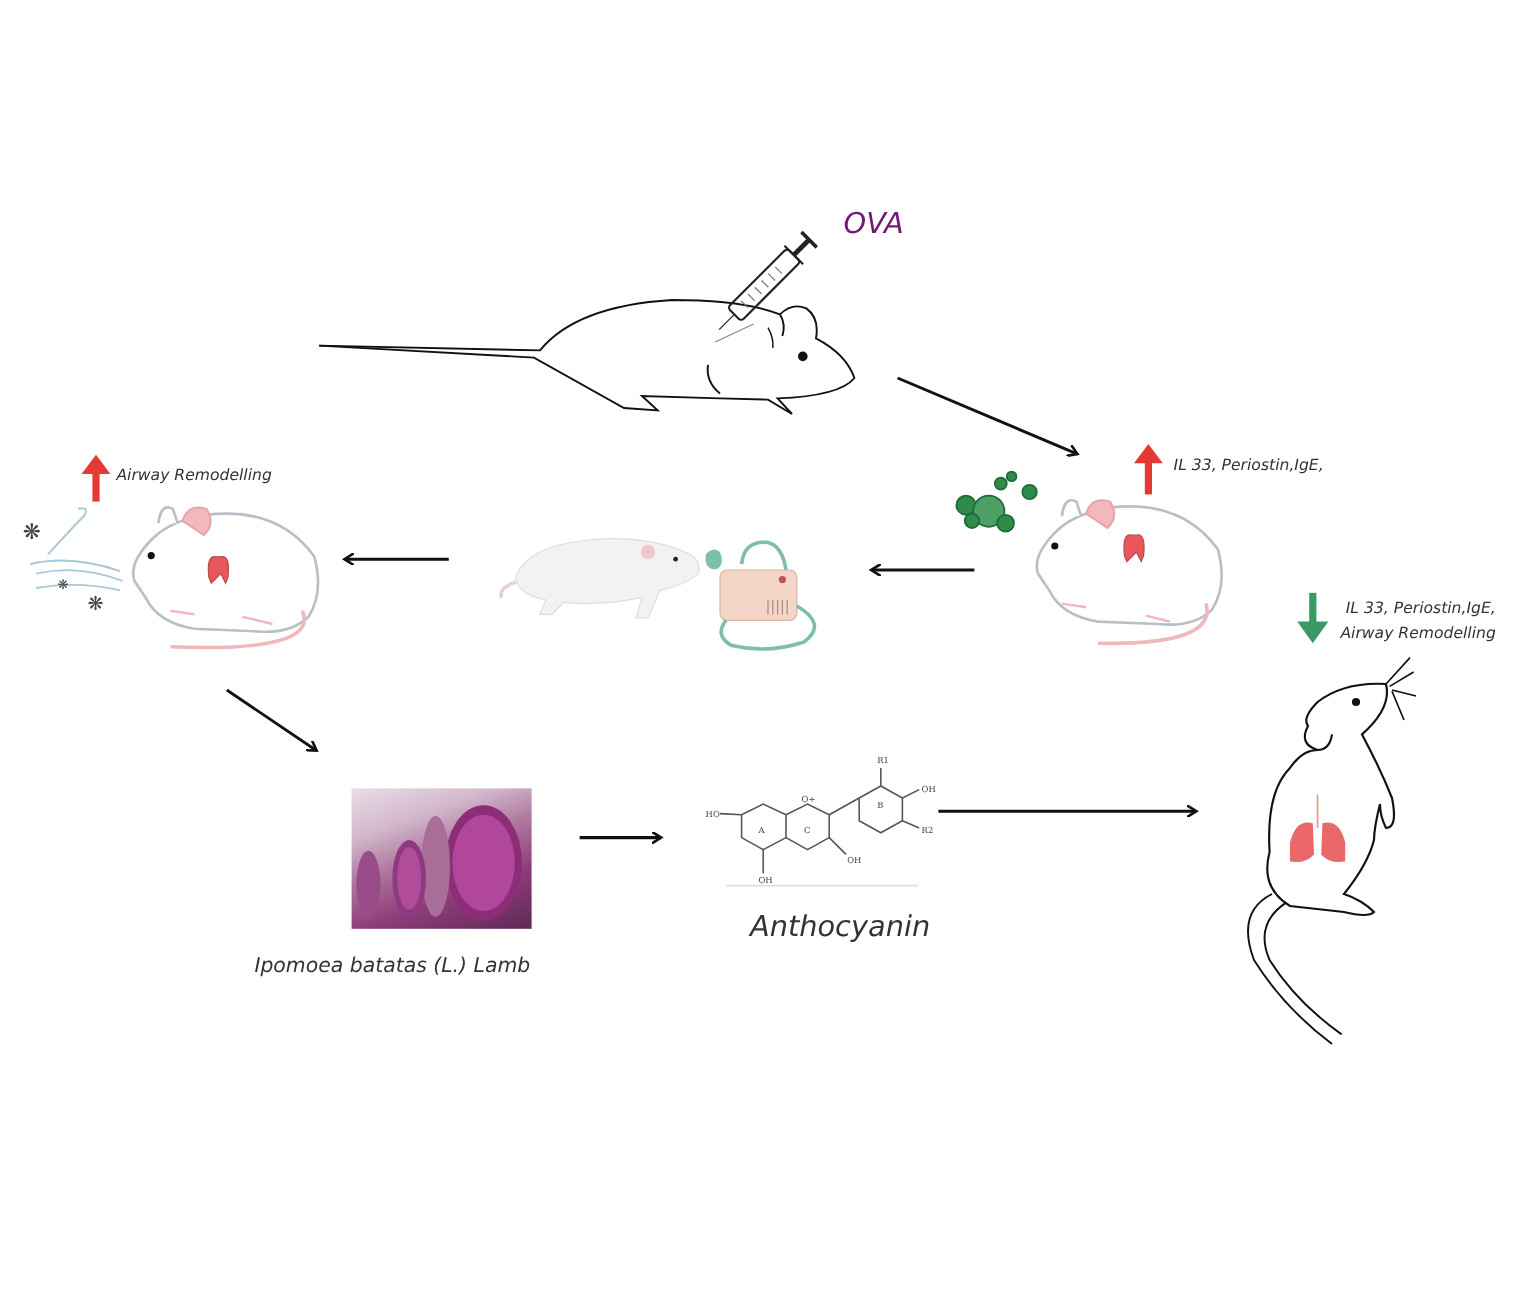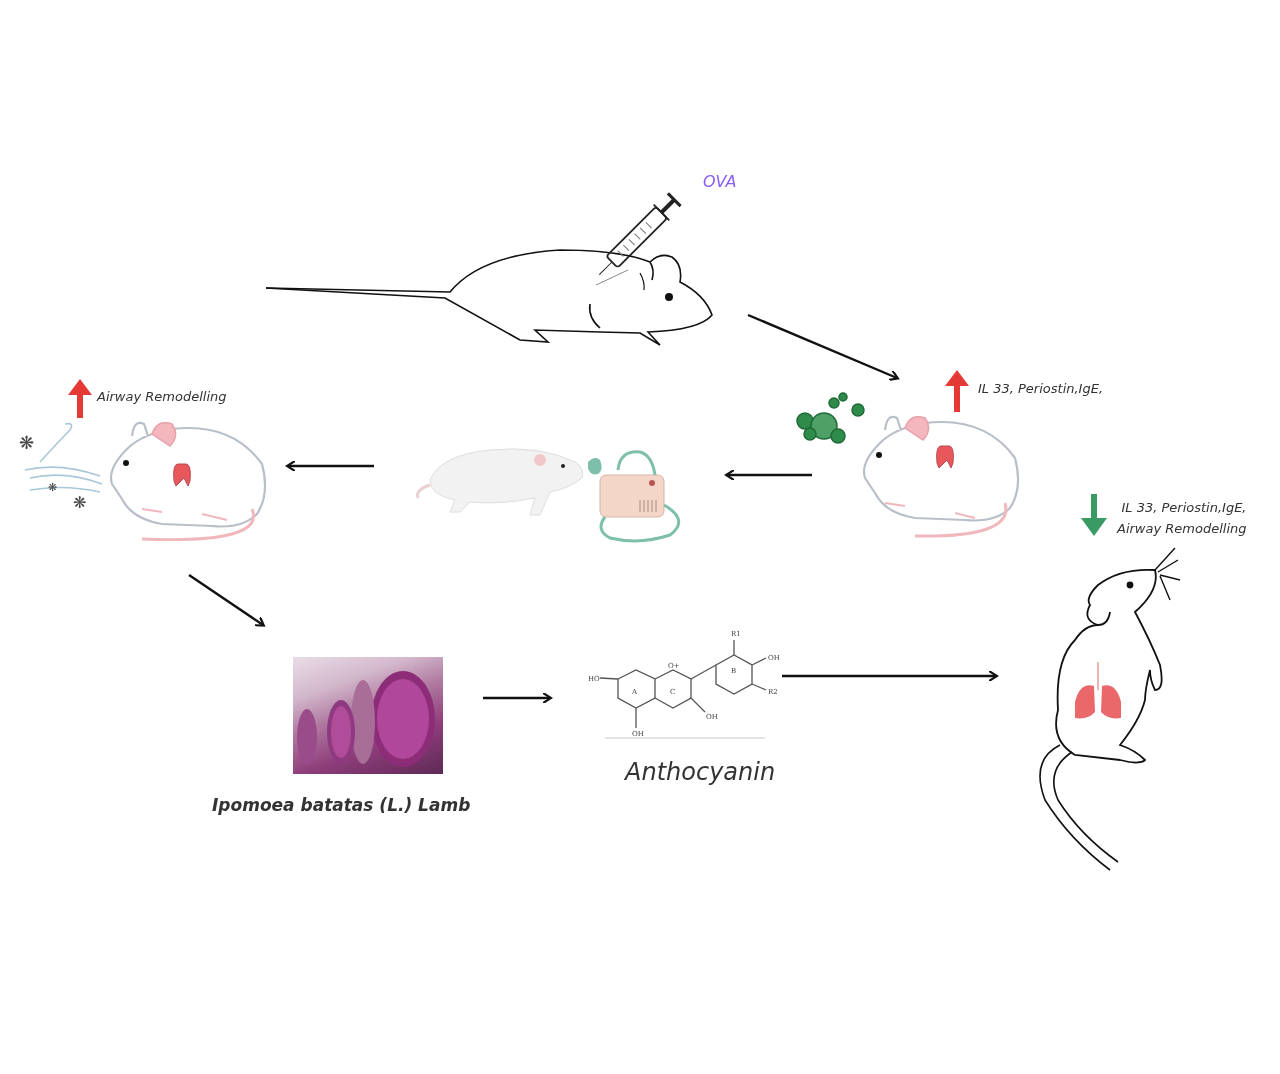--- a/index.html
+++ b/index.html
@@ -1,22 +1,22 @@
 <!DOCTYPE html>
 <html><head>
 <meta charset="utf-8">
 <style>
   html,body{margin:0;padding:0;background:#ffffff;}
   body{width:1280px;height:1074px;position:relative;overflow:hidden;font-family:"DejaVu Sans",sans-serif;}
   .lbl{position:absolute;font-style:italic;color:#333;white-space:nowrap;}
-  .ova{left:703px;top:172px;font-size:16px;color:#8b5cf6;}
+  .ova{left:703px;top:172px;font-size:24px;color:#701a75;}
   .lbl-up-right{left:978px;top:381px;font-size:13px;}
   .lbl-up-left{left:97px;top:389px;font-size:13px;}
   .lbl-down{left:1117px;top:497px;font-size:13px;line-height:21px;text-align:right;}
-  .lbl-plant{left:212px;top:795px;font-size:17px;font-weight:bold;}
+  .lbl-plant{left:212px;top:795px;font-size:17px;}
   .lbl-antho{left:625px;top:758px;font-size:24px;}
   svg{position:absolute;left:0;top:0;}
   .photo{position:absolute;left:293px;top:657px;width:150px;height:117px;overflow:hidden;
     background:linear-gradient(160deg,#e9dde6 0%,#d3b8cc 25%,#b07aa0 45%,#8e3d7a 70%,#5e2a55 100%);}
 </style>
 </head>
 <body>
 
 <svg width="1280" height="1074" viewBox="0 0 1280 1074">
   <defs>

